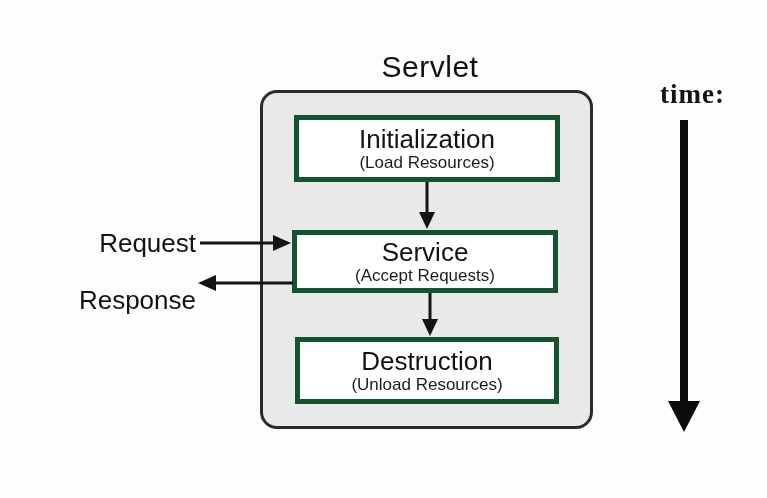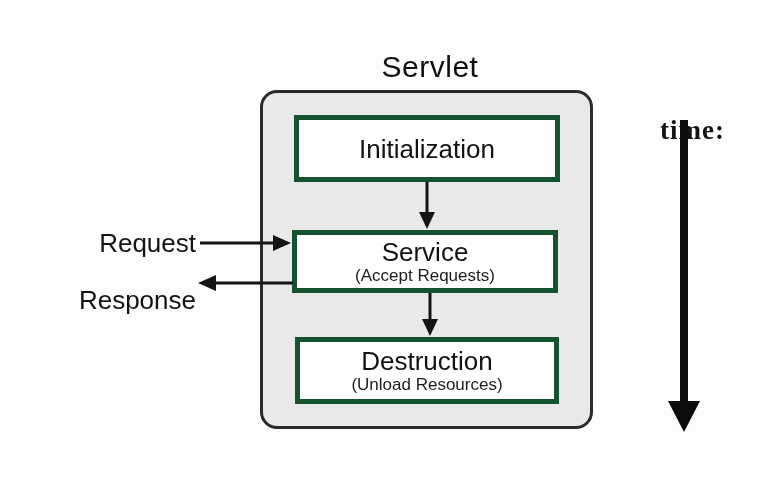--- a/index.html
+++ b/index.html
@@ -70,40 +70,40 @@
   #label-response { top: 285px; }
   .time-label {
     position: absolute;
     left: 660px;
     top: 79px;
     font-family: "Liberation Serif", serif;
     font-weight: bold;
     font-size: 27px;
     color: #131313;
     letter-spacing: 1px;
-    margin-top: 36px;
   }
   svg.arrow-layer {
     position: absolute;
     left: 0;
     top: 0;
     pointer-events: none;
   }
 </style>
 </head>
 <body>
 
 <div class="stage">
 
   <div class="diagram-title">Servlet</div>
 
   <div class="lifecycle-container"></div>
 
   <div class="node-box" id="node-initialization">
     <div class="node-title">Initialization</div>
+    <div class="node-subtitle">(Load Resources)</div>
   </div>
 
   <div class="node-box" id="node-service">
     <div class="node-title">Service</div>
     <div class="node-subtitle">(Accept Requests)</div>
   </div>
 
   <div class="node-box" id="node-destruction">
     <div class="node-title">Destruction</div>
     <div class="node-subtitle">(Unload Resources)</div>

